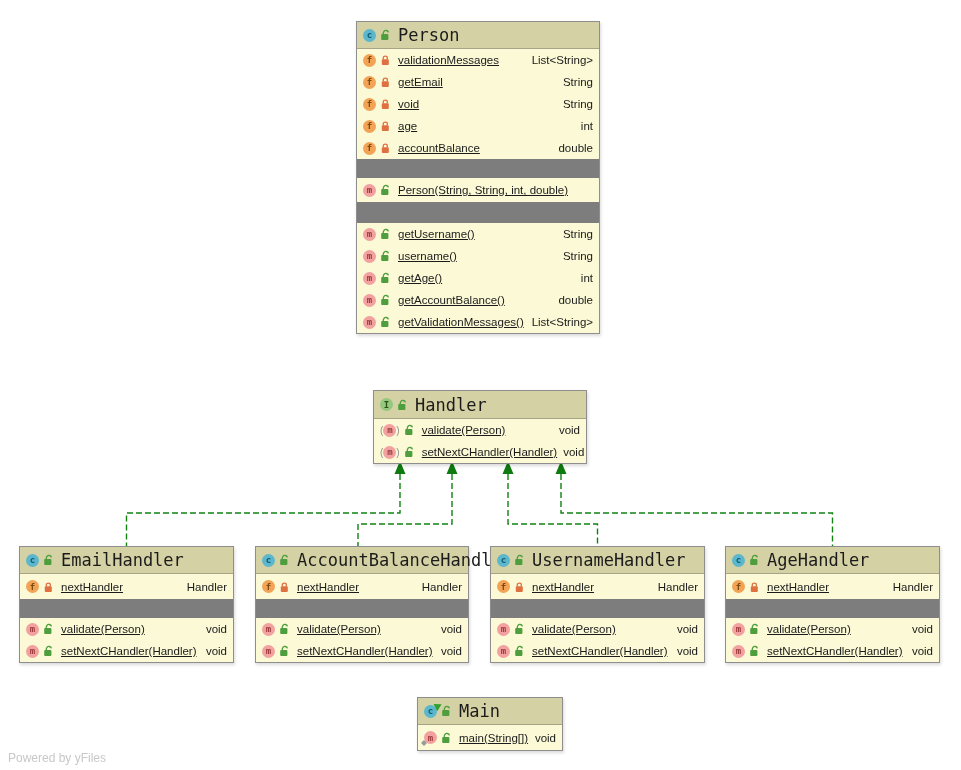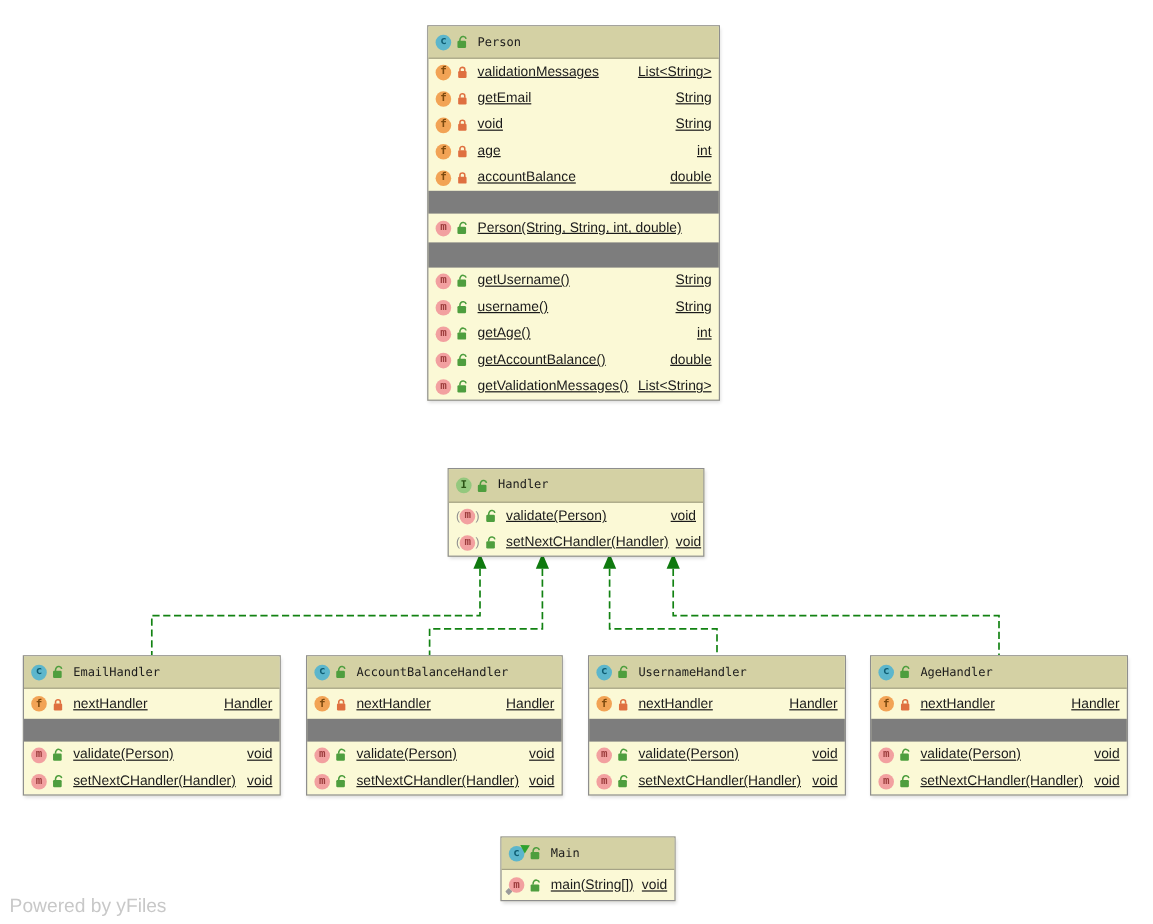--- a/index.html
+++ b/index.html
@@ -4,42 +4,42 @@
 <style>
   html,body{margin:0;padding:0;background:#fff;font-family:"Liberation Sans",sans-serif;}
   #canvas{position:relative;width:961px;height:770px;background:#ffffff;overflow:hidden;}
   #edges{position:absolute;left:0;top:0;pointer-events:none;}
 
   .node{position:absolute;background:#fbf9d6;border:1px solid #8e8e8e;
         box-shadow:1px 2px 3px rgba(0,0,0,.15);box-sizing:border-box;}
   .hdr{background:#d4d1a4;border-bottom:1px solid #a6a386;display:flex;align-items:center;
        padding:0 6px;height:26px;}
   .hdr-tall{height:27px;}
-  .title{font-family:"DejaVu Sans Mono",monospace;font-size:10px;color:#1b1b1b;margin-left:7px;white-space:nowrap;}
+  .title{font-family:"DejaVu Sans Mono",monospace;font-size:17px;color:#1b1b1b;margin-left:7px;white-space:nowrap;}
   .row{display:flex;align-items:center;padding:0 6px;height:22px;font-size:11.5px;color:#1b1b1b;white-space:nowrap;}
   .row .lbl{margin-left:7px;text-decoration:underline;}
-  .row .typ{margin-left:auto;padding-left:6px;text-decoration:underline;}
+  .row .typ{margin-left:auto;padding-left:6px;}
   .sep{background:#7d7d7d;}
 
   .ci{width:13px;height:13px;border-radius:50%;display:inline-flex;align-items:center;justify-content:center;
       font-family:"DejaVu Sans Mono",monospace;font-size:9px;font-weight:bold;flex:none;}
   .ci-class{background:#5cb6cc;color:#0e5d73;}
   .ci-iface{background:#94c87e;color:#2a5214;}
   .ci-field{background:#f2a355;color:#7d4a0f;}
   .ci-method{background:#f2a0a0;color:#9c3c3c;}
   .lock{display:inline-flex;margin-left:4px;flex:none;}
   .abs{display:inline-flex;align-items:center;color:#8f8f8f;font-size:10px;}
   .abs::before{content:"(";}
   .abs::after{content:")";}
   .rel{position:relative;display:inline-flex;flex:none;}
   .run{position:absolute;top:-3px;right:-5px;width:0;height:0;border-left:7px solid #2fa12f;
        border-top:4px solid transparent;border-bottom:4px solid transparent;transform:rotate(-28deg);}
   .stat{position:absolute;bottom:-2px;left:-3px;width:6px;height:6px;background:#9a9a9a;
         clip-path:polygon(50% 0,100% 50%,50% 100%,0 50%);}
-  #watermark{position:absolute;left:8px;bottom:5px;font-size:16px;color:#c8c8c8;}
+  #watermark{position:absolute;left:8px;bottom:5px;font-size:12px;color:#c8c8c8;}
 </style>
 </head>
 <body>
 
 <div id="canvas">
 
   <svg id="edges" width="961" height="770">
     <g>
       <path d="M400 474 V513 H126.5 V546" fill="none" stroke="#128212" stroke-width="1.4" stroke-dasharray="6 3"></path>
       <polygon points="400,461 394.5,474 405.5,474" fill="#0f7a0f"></polygon>

